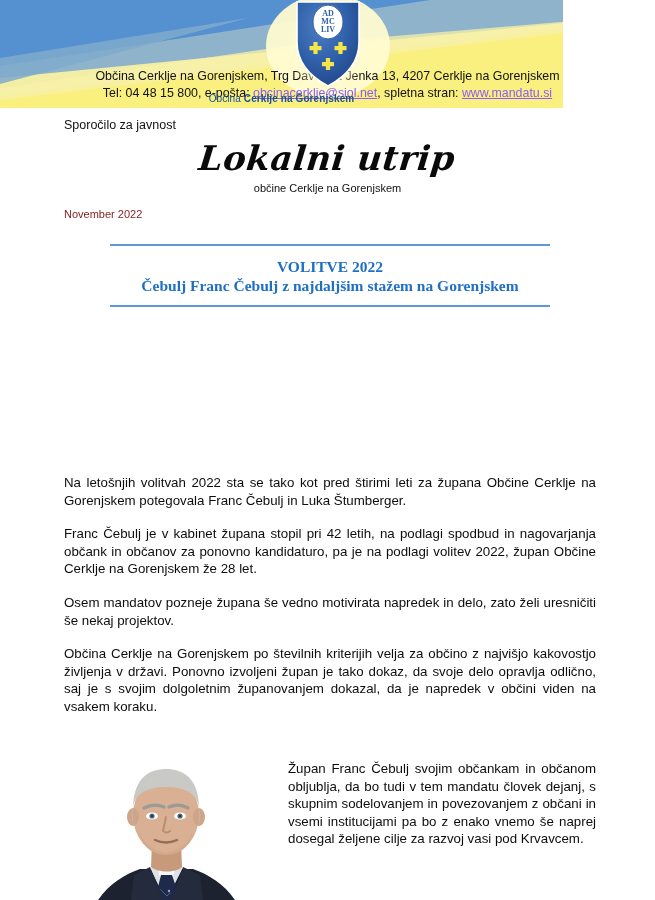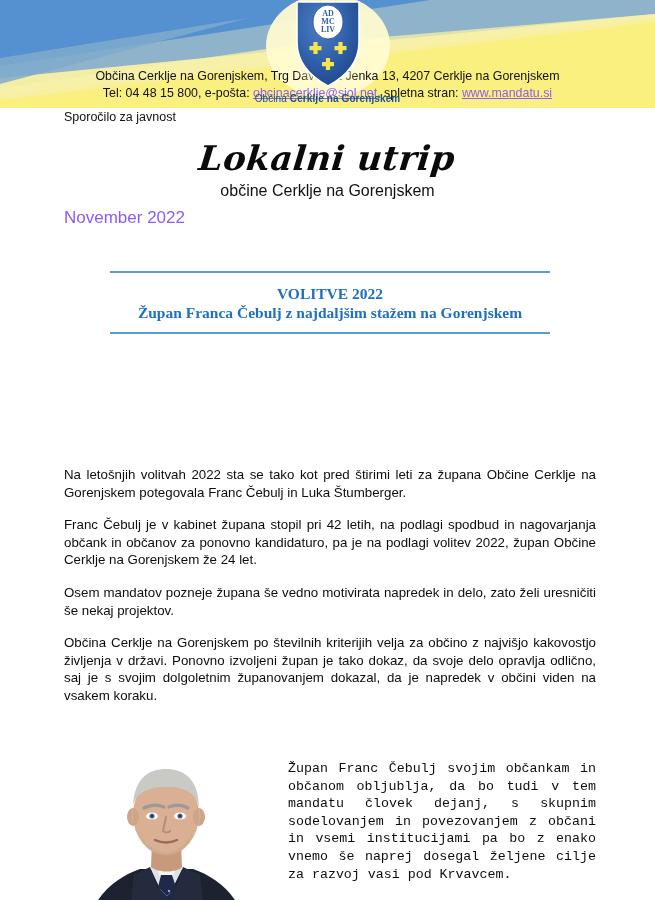--- a/index.html
+++ b/index.html
@@ -12,21 +12,21 @@
     height: 900px;
     position: relative;
     overflow: hidden;
     font-family: "Liberation Sans", sans-serif;
     color: #000000;
   }
 
   
   .banner {
     position: relative;
-    width: 655px;
+    width: 563px;
     height: 108px;
     background: #fdf485;
     overflow: hidden;
   }
   .banner-svg {
     position: absolute;
     top: 0; left: 0;
     width: 655px;
     height: 108px;
     display: block;
@@ -56,21 +56,21 @@
   }
 
   
   .page {
     position: relative;
     padding: 0 0 0 0;
   }
   .kicker {
     position: absolute;
     left: 64px;
-    top: 2px;
+    top: 10px;
     font-size: 12.5px;
     color: #111;
   }
   .masthead {
     position: absolute;
     left: 0;
     right: 0;
     top: 30px;
     text-align: center;
   }
@@ -79,38 +79,38 @@
     font-style: italic;
     font-weight: 700;
     font-size: 34px;
     line-height: 40px;
     letter-spacing: .5px;
     color: #0a0a0a;
     transform: skewX(-6deg);
     display: inline-block;
   }
   .masthead-sub {
-    font-size: 16px;
+    font-size: 11px;
     color: #111;
     margin-top: 4px;
   }
   .issue-date {
     position: absolute;
     left: 64px;
     top: 100px;
-    font-size: 17px;
-    color: #8b5cf6;
+    font-size: 11px;
+    color: #7f1d1d;
     text-align: right;
   }
 
   
   .article-head {
     position: absolute;
     left: 110px;
-    top: 163px;
+    top: 136px;
     width: 440px;
   }
   .rule {
     height: 2px;
     background: #5b9bd5;
     width: 100%;
   }
   .article-title {
     text-align: center;
     font-family: "Liberation Serif", "DejaVu Serif", serif;
@@ -122,21 +122,21 @@
   }
 
   
   .body-copy {
     position: absolute;
     left: 64px;
     top: 350px;
     width: 532px;
   }
   .body-copy p {
-    margin: 8px 0 15px 0;
+    margin: 16px 0 15px 0;
     font-size: 13.3px;
     line-height: 17.6px;
     text-align: justify;
     color: #0d0d0d;
   }
 
   
   .closing-wrap {
     position: absolute;
     left: 64px;
@@ -151,21 +151,20 @@
     background: #ffffff;
   }
   .photo svg { display: block; }
   .closing-text {
     margin-left: 224px;
     font-size: 13.3px;
     line-height: 17.6px;
     text-align: justify;
     color: #0d0d0d;
     padding-top: 9px;
-    font-family: Liberation Mono, monospace;
   }
 
   
   .footer {
     position: absolute;
     left: 0;
     right: 0;
     bottom: 6px;
     text-align: center;
     font-size: 12.4px;
@@ -243,28 +242,28 @@
     <div class="masthead-script">Lokalni utrip</div>
     <div class="masthead-sub">občine Cerklje na Gorenjskem</div>
   </div>
 
   <div class="issue-date">November 2022</div>
 
   <div class="article-head">
     <div class="rule"></div>
     <div class="article-title">
       <div>VOLITVE 2022</div>
-      <div>Župan Franca Čebulj z najdaljšim stažem na Gorenjskem</div>
+      <div>Čebulj Franc Čebulj z najdaljšim stažem na Gorenjskem</div>
     </div>
     <div class="rule"></div>
   </div>
 
   <div class="body-copy">
     <p>Na letošnjih volitvah 2022 sta se tako kot pred štirimi leti za župana Občine Cerklje na Gorenjskem potegovala Franc Čebulj in Luka Štumberger.</p>
-    <p>Franc Čebulj je v kabinet župana stopil pri 42 letih, na podlagi spodbud in nagovarjanja občank in občanov za ponovno kandidaturo, pa je na podlagi volitev 2022, župan Občine Cerklje na Gorenjskem že 24 let.</p>
+    <p>Franc Čebulj je v kabinet župana stopil pri 42 letih, na podlagi spodbud in nagovarjanja občank in občanov za ponovno kandidaturo, pa je na podlagi volitev 2022, župan Občine Cerklje na Gorenjskem že 28 let.</p>
     <p>Osem mandatov pozneje župana še vedno motivirata napredek in delo, zato želi uresničiti še nekaj projektov.</p>
     <p>Občina Cerklje na Gorenjskem po številnih kriterijih velja za občino z najvišjo kakovostjo življenja v državi. Ponovno izvoljeni župan je tako dokaz, da svoje delo opravlja odlično, saj je s svojim dolgoletnim županovanjem dokazal, da je napredek v občini viden na vsakem koraku.</p>
   </div>
 
   <div class="closing-wrap">
 
     <div class="photo">
       <svg width="205" height="205" viewBox="0 0 205 205">
         <rect x="0" y="0" width="205" height="205" fill="#ffffff"></rect>
 

